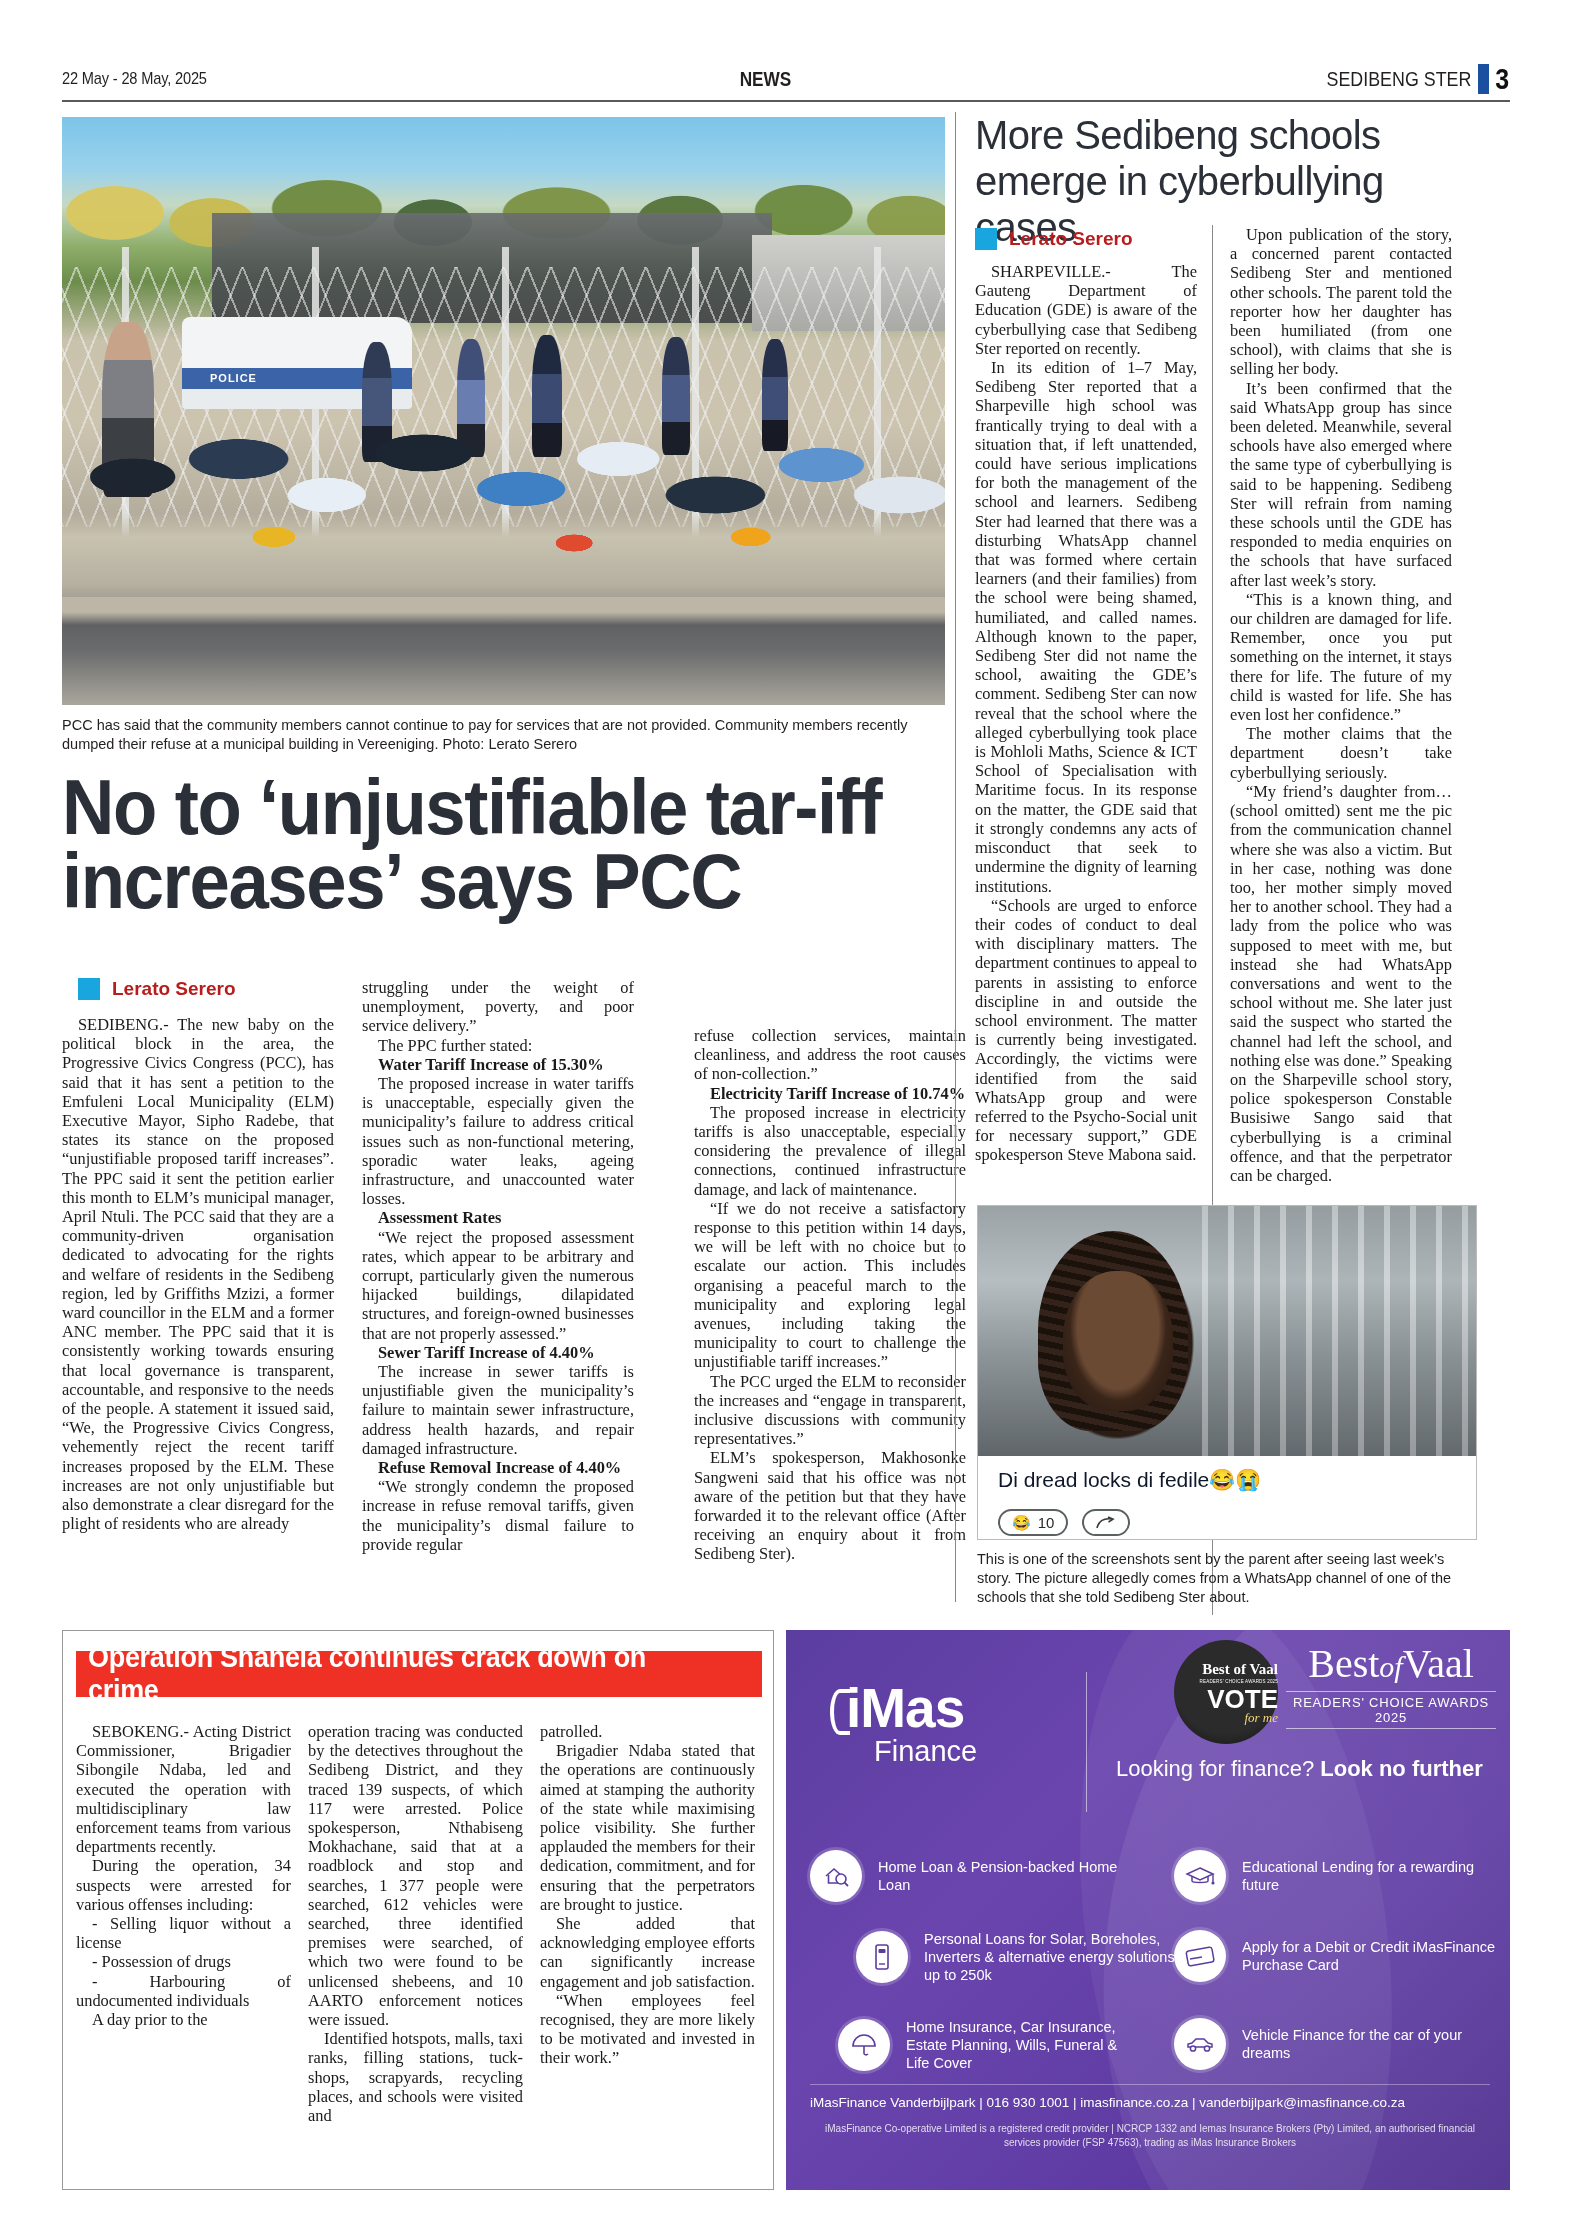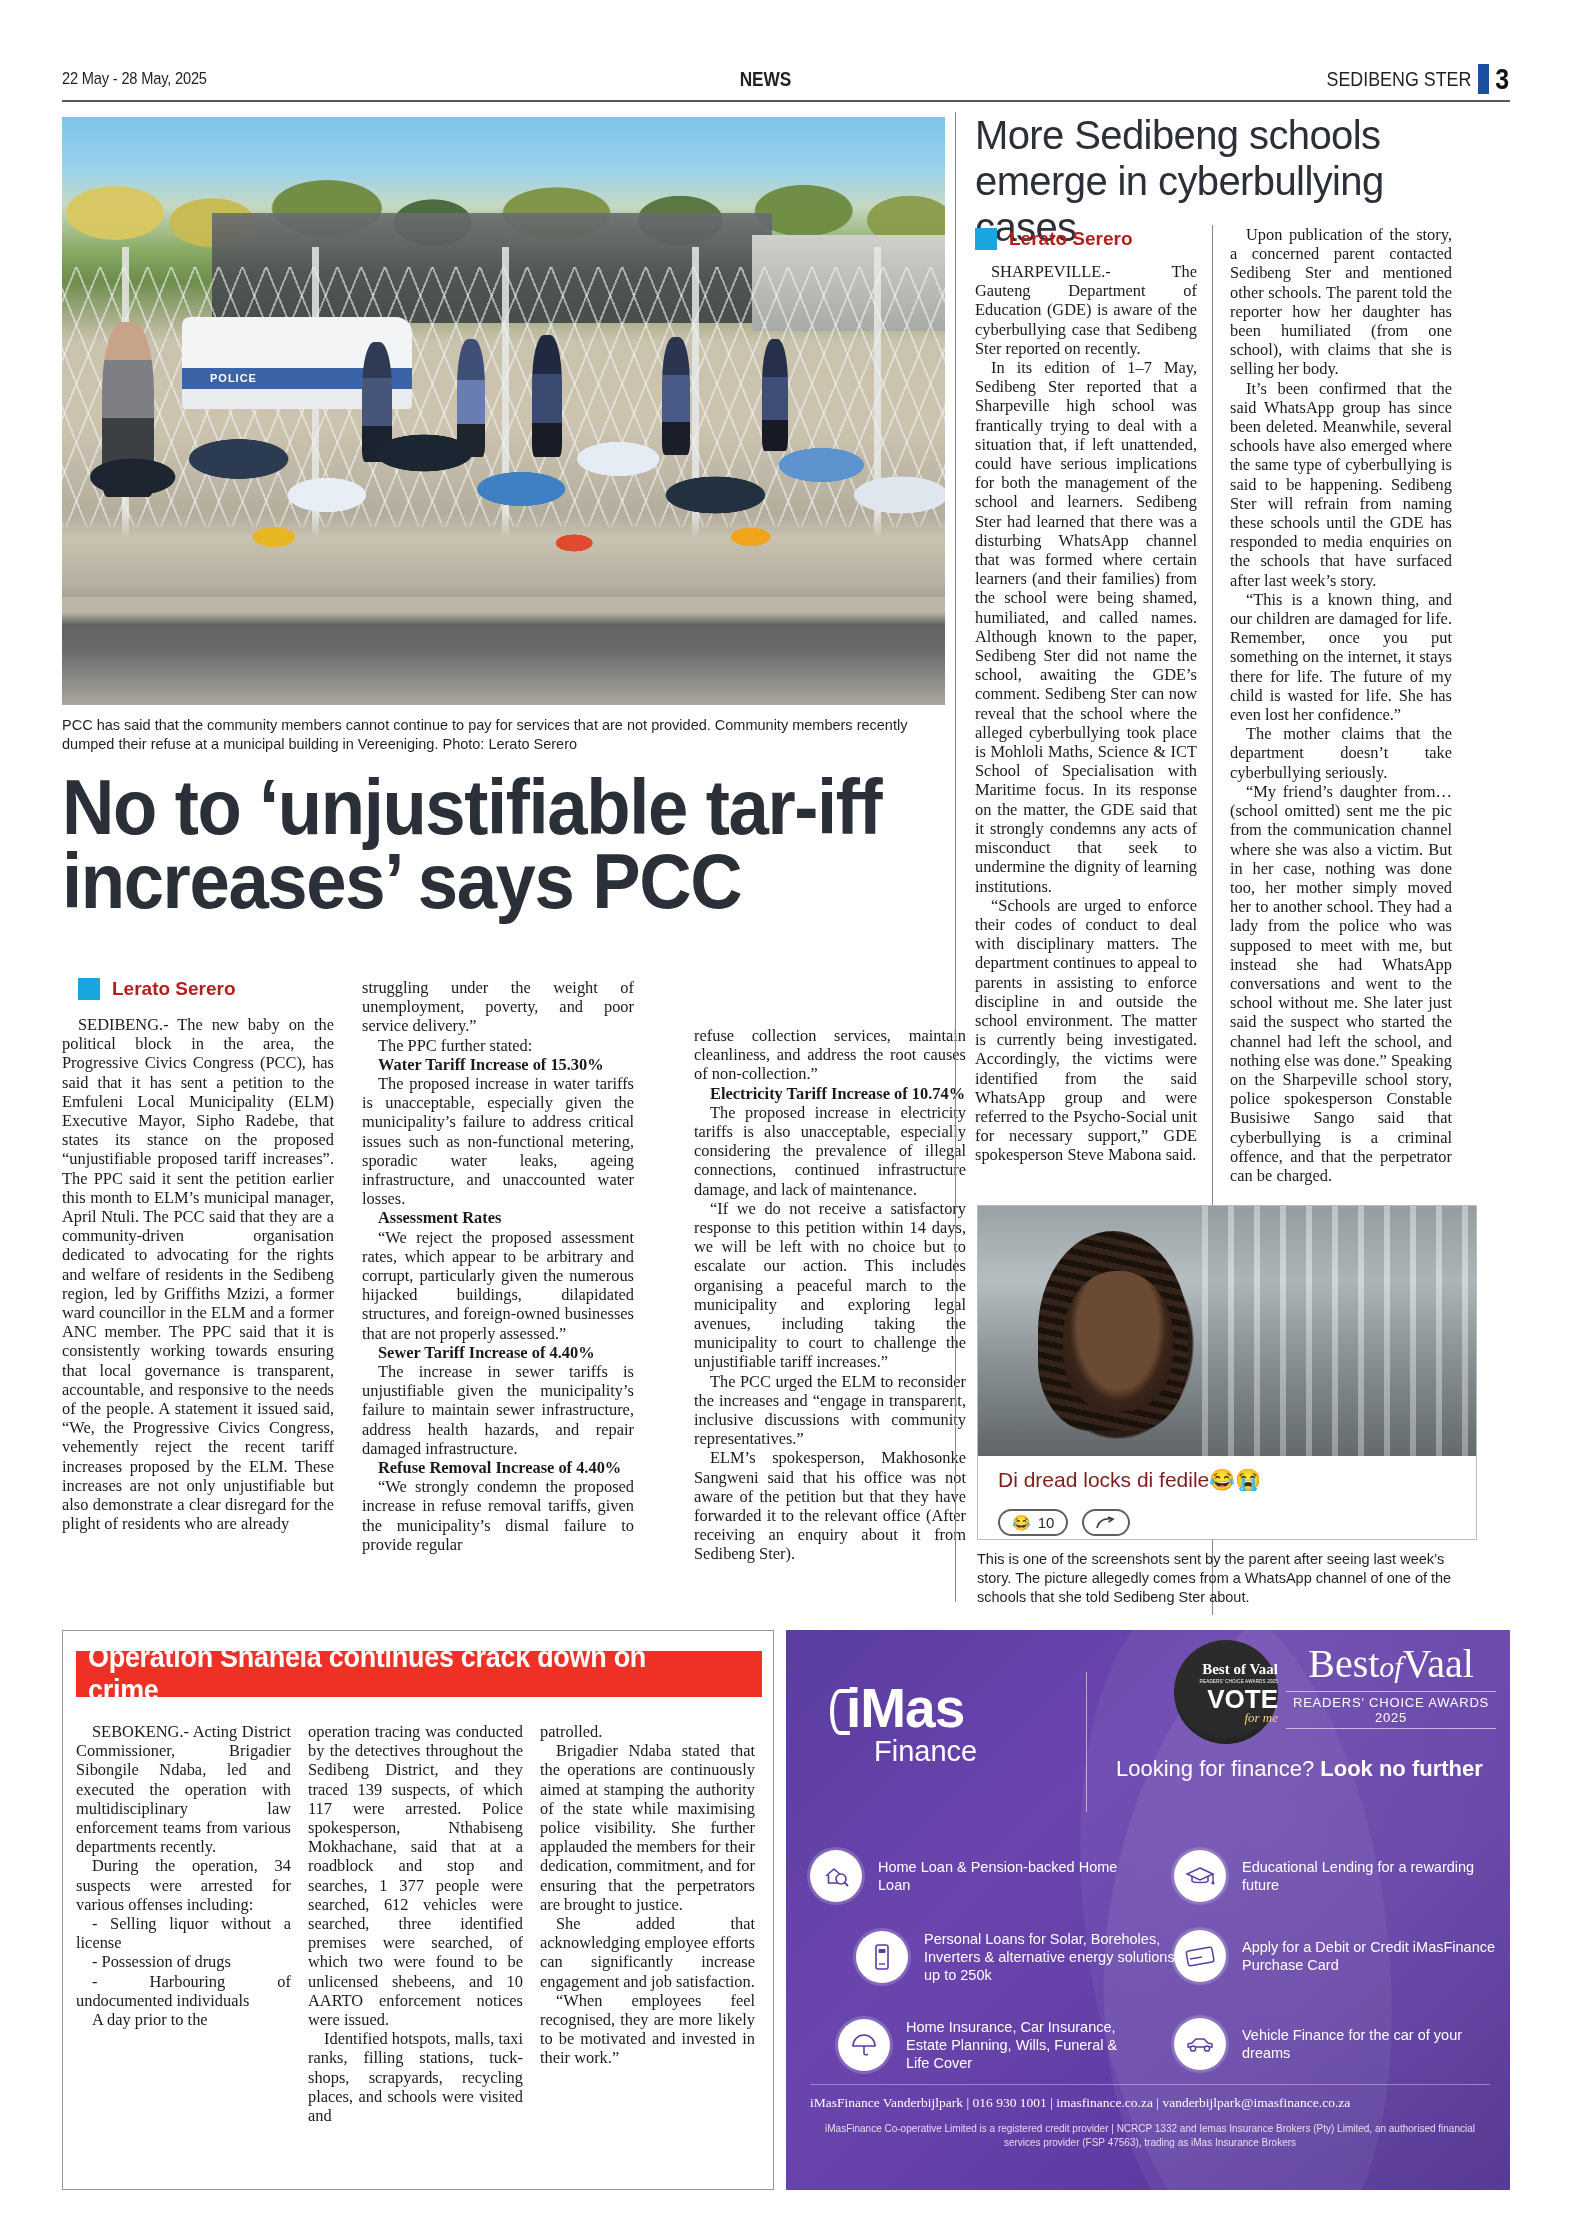--- a/index.html
+++ b/index.html
@@ -196,21 +196,21 @@
     border-radius: 48% 48% 42% 42%;
   }
   .ws-photo .hair {
     position: absolute; left: 12%; top: 10%; width: 150px; height: 200px;
     background: repeating-linear-gradient(12deg, #1c120c 0 6px, #33231a 6px 12px);
     border-radius: 50% 50% 35% 35%;
   }
   .ws-bubble {
     position: absolute; left: 0; top: 250px; width: 100%; height: 48px;
     background: #fff; display: flex; align-items: center; padding-left: 20px;
-    font-family: "Liberation Sans", sans-serif; font-size: 21px; color: #7f1d1d;
+    font-family: "Liberation Sans", sans-serif; font-size: 21px; color: #0f172a;
   }
   .ws-actions {
     position: absolute; left: 0; top: 298px; width: 100%; height: 37px;
     background: #fff; display: flex; align-items: center; gap: 14px; padding-left: 20px;
   }
   .ws-pill {
     height: 27px; border: 2px solid #5b6063; border-radius: 16px;
     display: flex; align-items: center; gap: 7px; padding: 0 12px;
     font-family: "Liberation Sans", sans-serif; font-size: 15px; color: #2a2a2a;
   }
@@ -316,21 +316,21 @@
     width: 52px; height: 52px; border-radius: 50%; background: #fff;
     border: 3px solid rgba(255,255,255,.45); flex: 0 0 52px;
     display: flex; align-items: center; justify-content: center;
     box-shadow: 0 0 0 3px rgba(255,255,255,.18);
   }
   .ad-feat .txt {
     font-family: "Liberation Sans", sans-serif; font-size: 14.5px; line-height: 18px; color: #fff;
   }
   .ad-contact {
     position: absolute; left: 24px; top: 454px; width: 680px;
-    font-family: Liberation Serif, serif; font-size: 13.5px; color: #fff;
+    font-family: Liberation Sans, sans-serif; font-size: 13.5px; color: #fff;
     border-top: 1px solid rgba(255,255,255,.35); padding-top: 10px;
   }
   .ad-fine {
     position: absolute; left: 24px; top: 492px; width: 680px;
     font-family: "Liberation Sans", sans-serif; font-size: 10px; line-height: 14px;
     color: rgba(255,255,255,.82); text-align: center;
   }
 </style>
 </head>
 <body>

